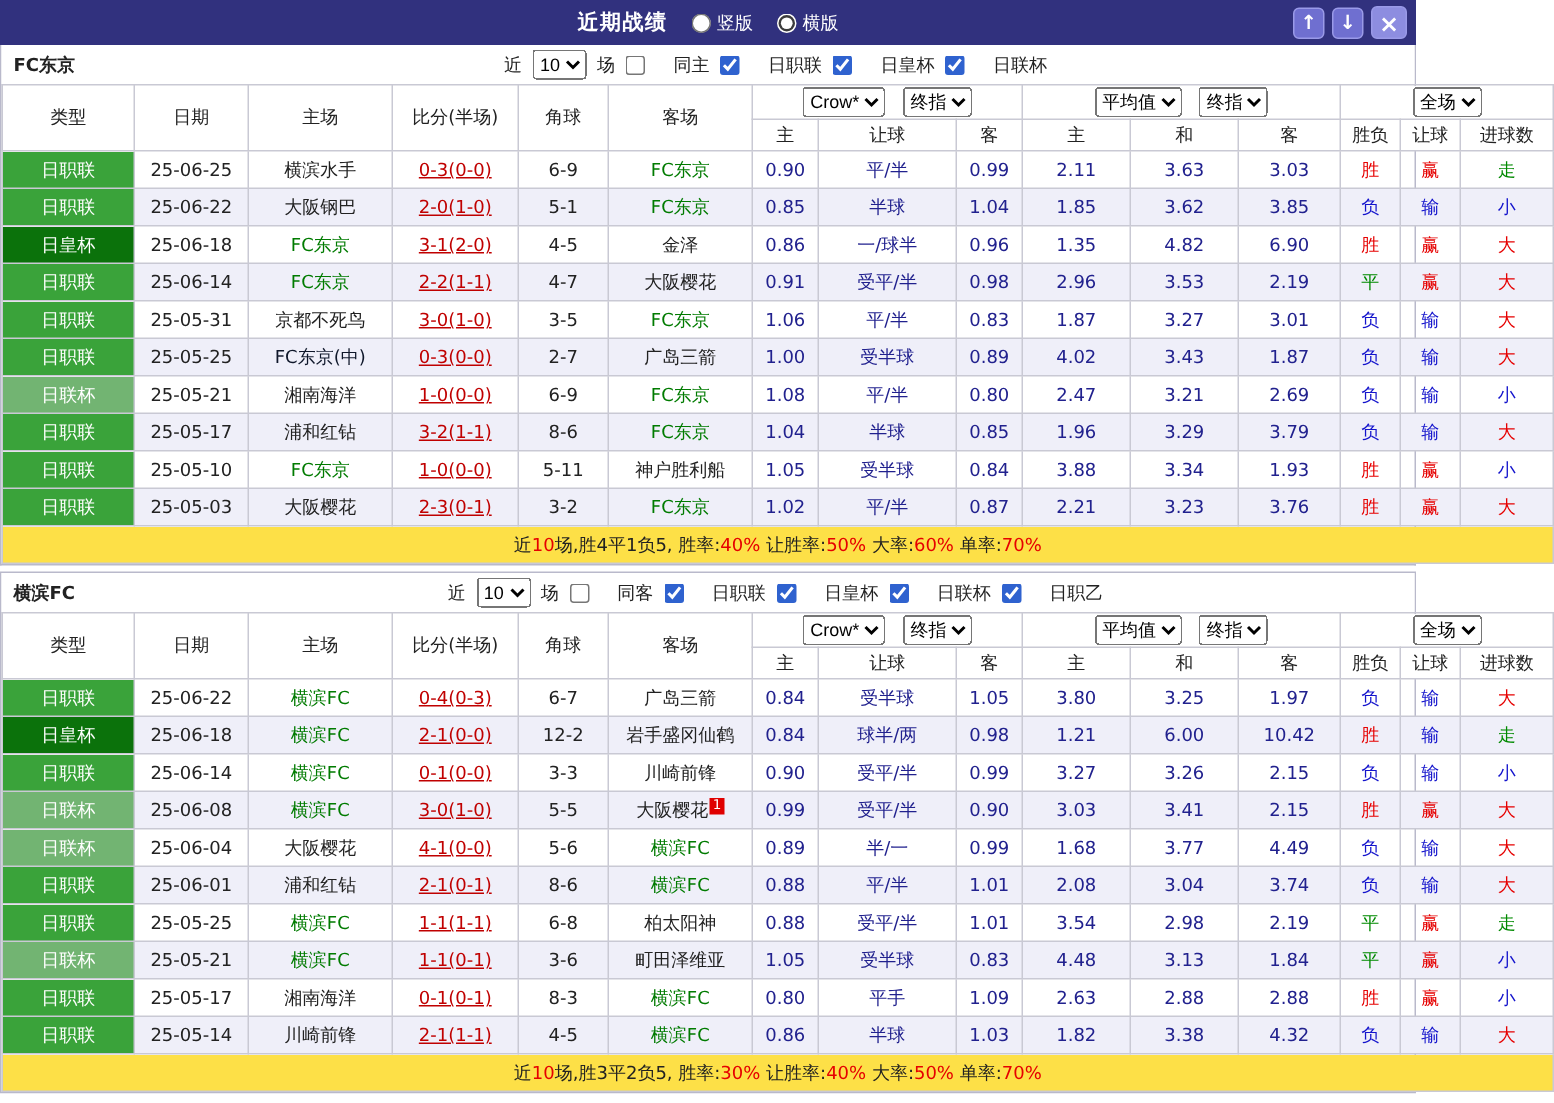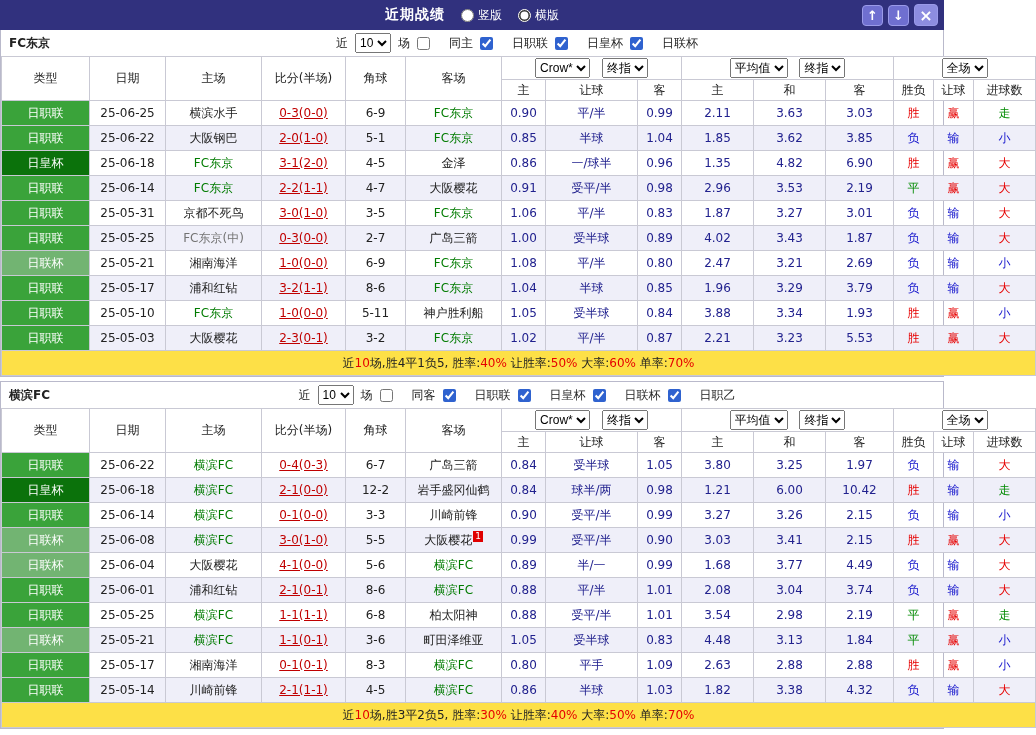--- a/index.html
+++ b/index.html
@@ -38,21 +38,21 @@
   .grid tbody tr:nth-child(even) { background:#efeff9; }
 
   .lg { color:#fff; }
   .lg-mid   { background:#3aa33a; }
   .lg-dark  { background:#0b720b; }
   .lg-light { background:#72b472; }
 
   .score { color:#c00000;text-decoration:underline; }
   .odds  { color:#21218e; }
   .team.tg { color:#007b00; }
-  .team.tn { color:#737373; }
+  .team.tn { color:#0f172a; }
   .res-r { color:#e60000; }
   .res-b { color:#1313cc; }
   .res-g { color:#008a00; }
   .supmark { display:inline-block; background:#e00000; color:#fff; font-size:9px; line-height:11px;
              padding:0 2px; margin-left:1px; vertical-align:super; }
 
   .summary { height:25px; text-align:center; background:#fde047; }
   .summary .seg-r { color:#e60000; }
 </style>
 </head>
@@ -321,21 +321,21 @@
             <td>25-05-03</td>
             <td class="team">大阪樱花</td>
             <td class="score">2-3(0-1)</td>
             <td>3-2</td>
             <td class="team tg">FC东京</td>
             <td class="odds">1.02</td>
             <td class="odds">平/半</td>
             <td class="odds">0.87</td>
             <td class="odds">2.21</td>
             <td class="odds">3.23</td>
-            <td class="odds">5.53</td>
+            <td class="odds">3.76</td>
             <td class="res-r">胜</td>
             <td class="res-r">赢</td>
             <td class="res-r">大</td>
           </tr>
         </tbody>
       <tfoot>
         <tr>
             <td colspan="15" class="summary" id="summary-0"><span>近</span><span class="seg-r">10</span><span>场,胜4平1负5, 胜率:</span><span class="seg-r">40%</span><span> 让胜率:</span><span class="seg-r">50%</span><span> 大率:</span><span class="seg-r">60%</span><span> 单率:</span><span class="seg-r">70%</span></td>
           </tr>
       </tfoot>

